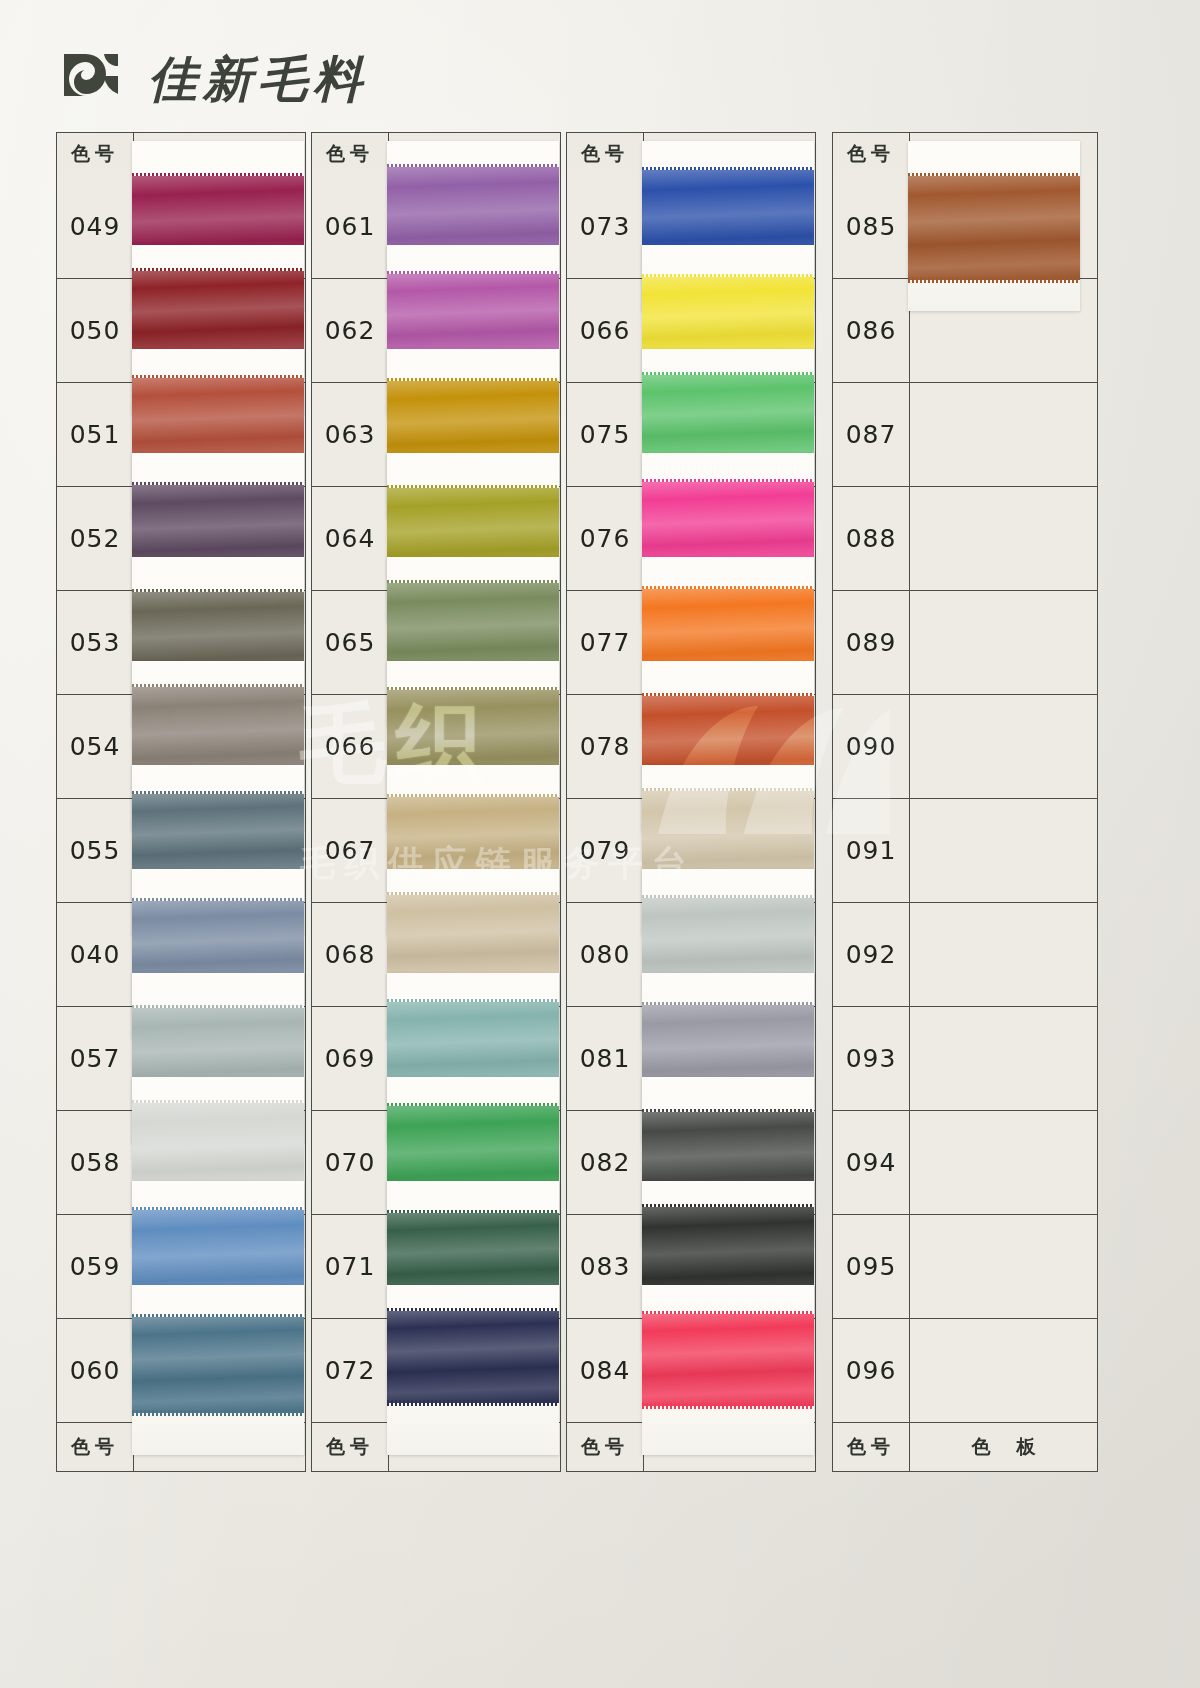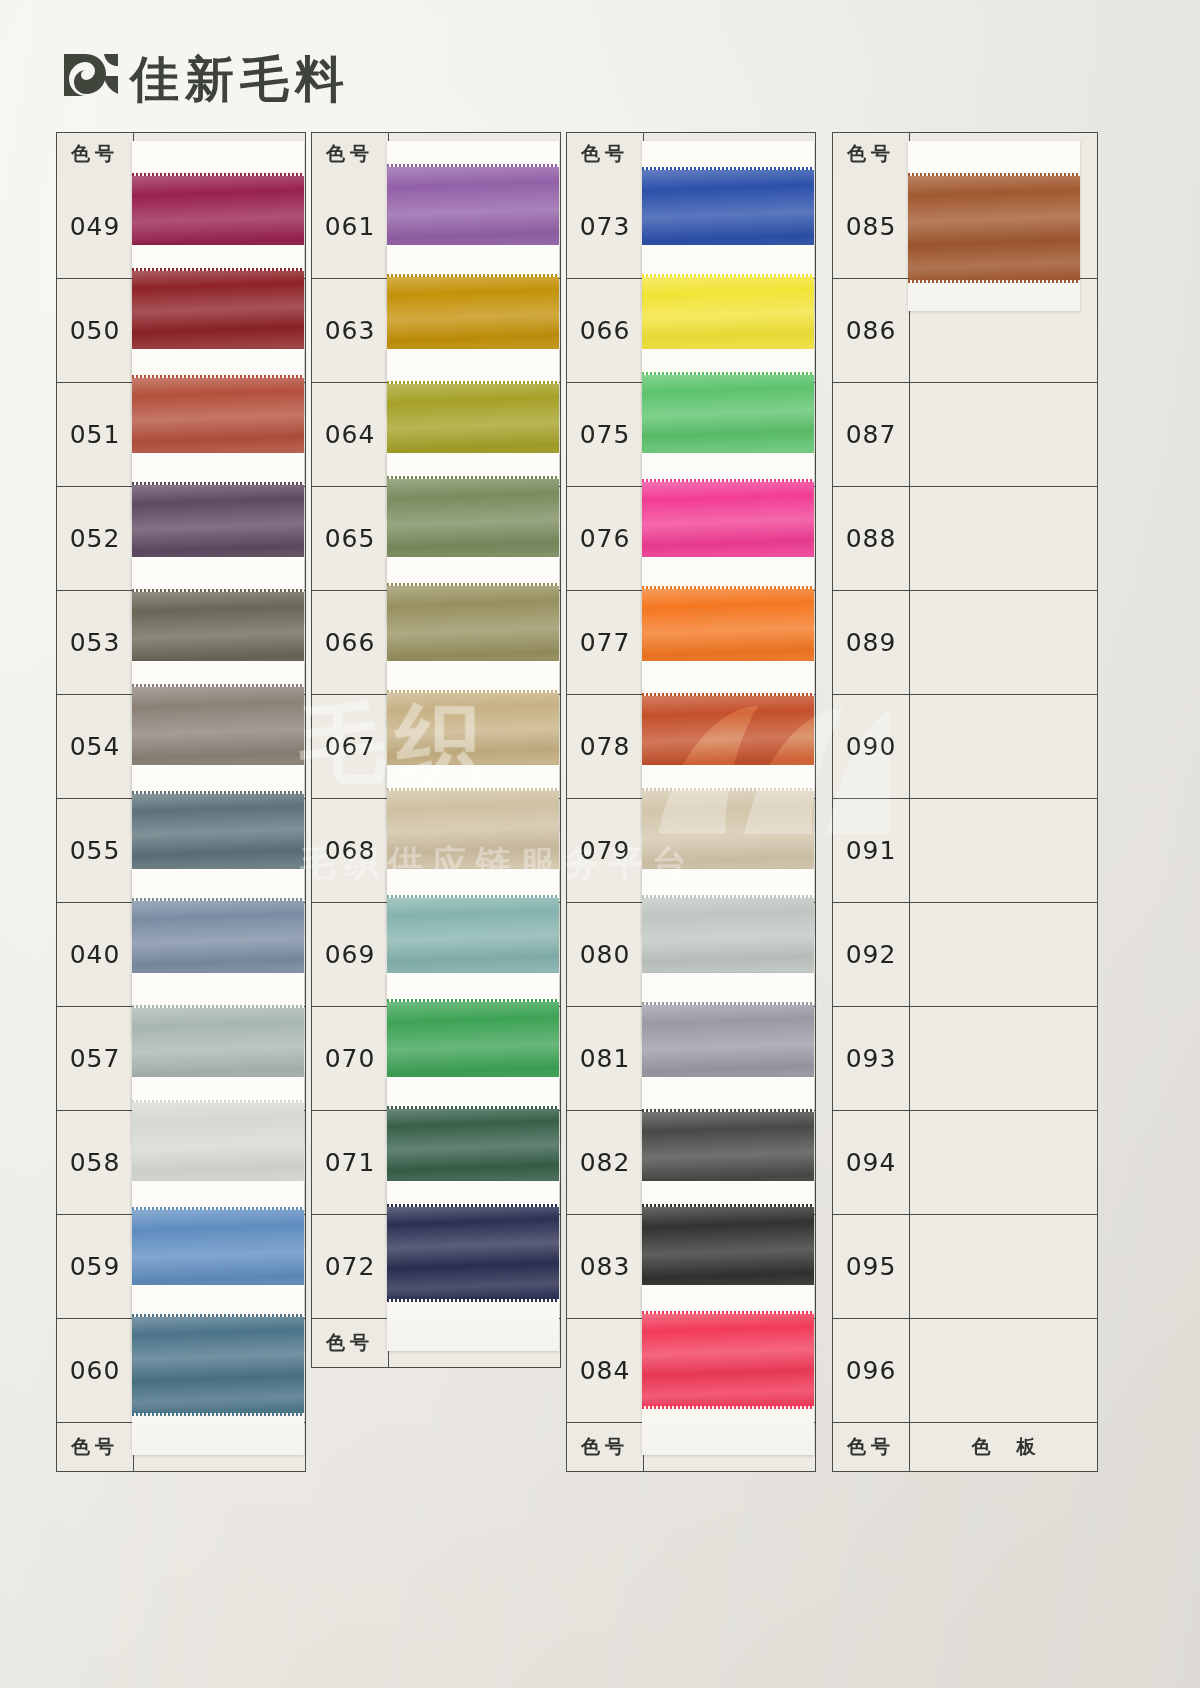--- a/index.html
+++ b/index.html
@@ -15,21 +15,21 @@
     background:
       radial-gradient(120% 90% at 30% 15%, #f6f5f1 0%, #eeece6 55%, #e6e4dd 100%);
   }
   #paper:after{
     content:"";position:absolute;inset:0;
     background:linear-gradient(100deg, rgba(255,255,255,.35) 0%, rgba(255,255,255,0) 35%, rgba(0,0,0,.04) 100%);
     pointer-events:none;
   }
 
   
-  #header{position:absolute;left:60px;top:44px;height:70px;display:flex;align-items:center;gap:8px;}
+  #header{position:absolute;left:60px;top:44px;height:70px;display:flex;align-items:center;gap:26px;font-style:italic;}
   #logo-mark{width:62px;height:62px;position:relative;}
   #brand-name{
     font-family:"DejaVu Sans",sans-serif;
     font-size:49px;font-weight:bold;color:#3d423a;letter-spacing:6px;
     line-height:1;white-space:nowrap;
   }
 
   
   .column{position:absolute;top:132px;border-radius:6px;}
   .col-head{
@@ -310,20 +310,30 @@
       <div class="no">061</div>
       <div class="swatchcell">
         <div class="backing">
           <div class="yarn" style="background: rgb(146, 96, 167); top: 26px; height: 108px;">
             <div class="sheen"></div>
           </div>
         </div>
       </div>
     </div>
     <div class="row">
+      <div class="no">062</div>
+      <div class="swatchcell">
+        <div class="backing">
+          <div class="yarn" style="background: rgb(180, 88, 168); top: 29px; height: 92px;">
+            <div class="sheen"></div>
+          </div>
+        </div>
+      </div>
+    </div>
+    <div class="row">
       <div class="no">063</div>
       <div class="swatchcell">
         <div class="backing">
           <div class="yarn" style="background: rgb(196, 146, 10); top: 32px; height: 96px;">
             <div class="sheen"></div>
           </div>
         </div>
       </div>
     </div>
     <div class="row">

